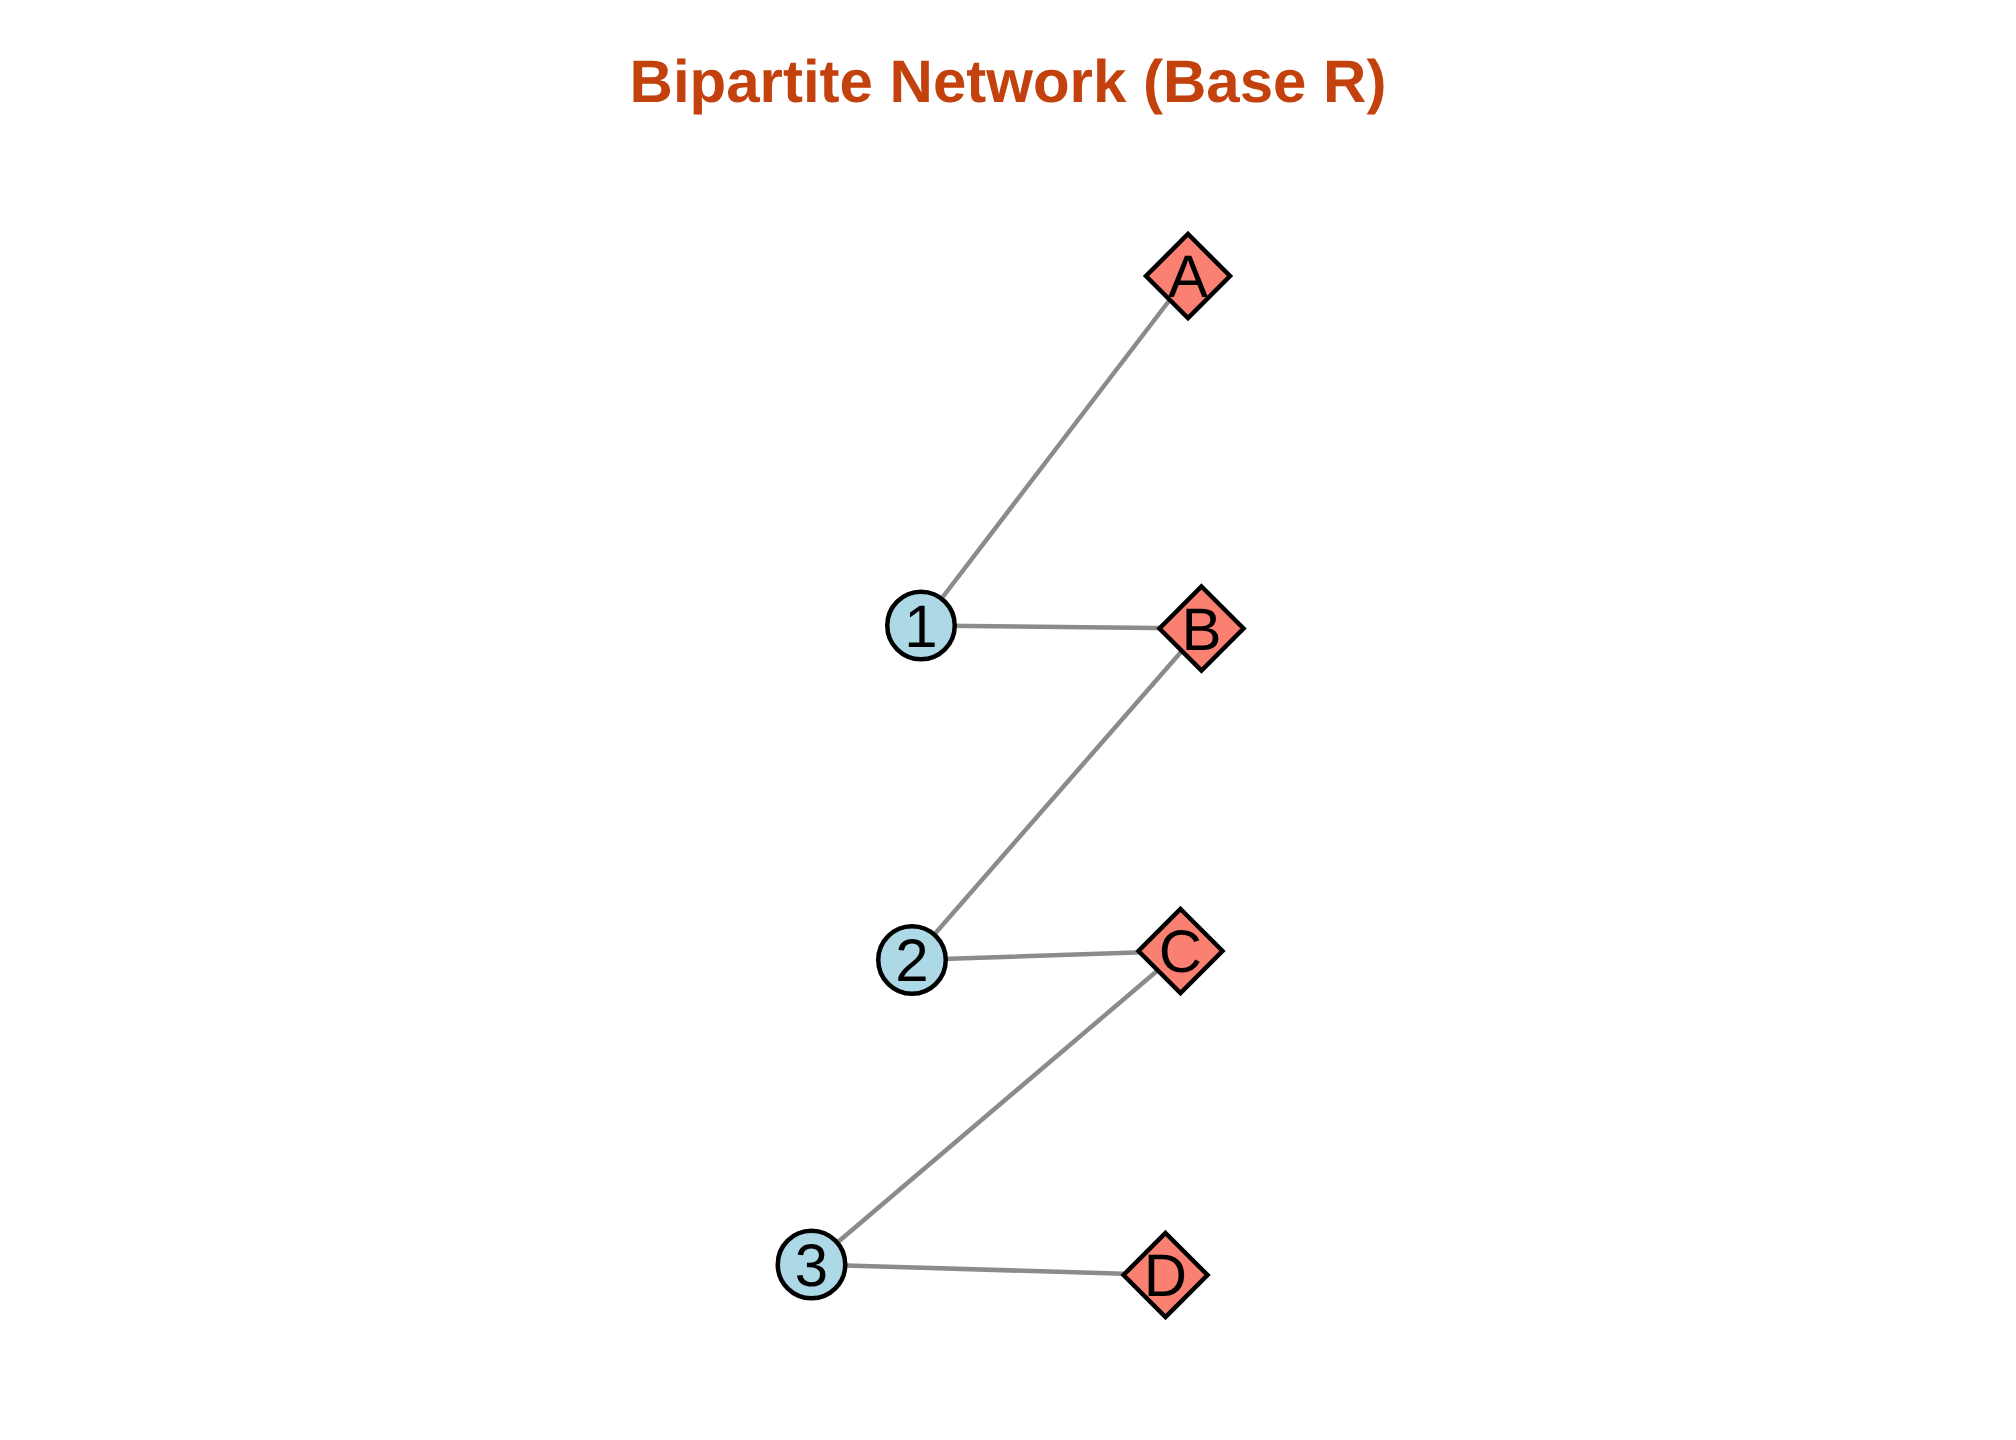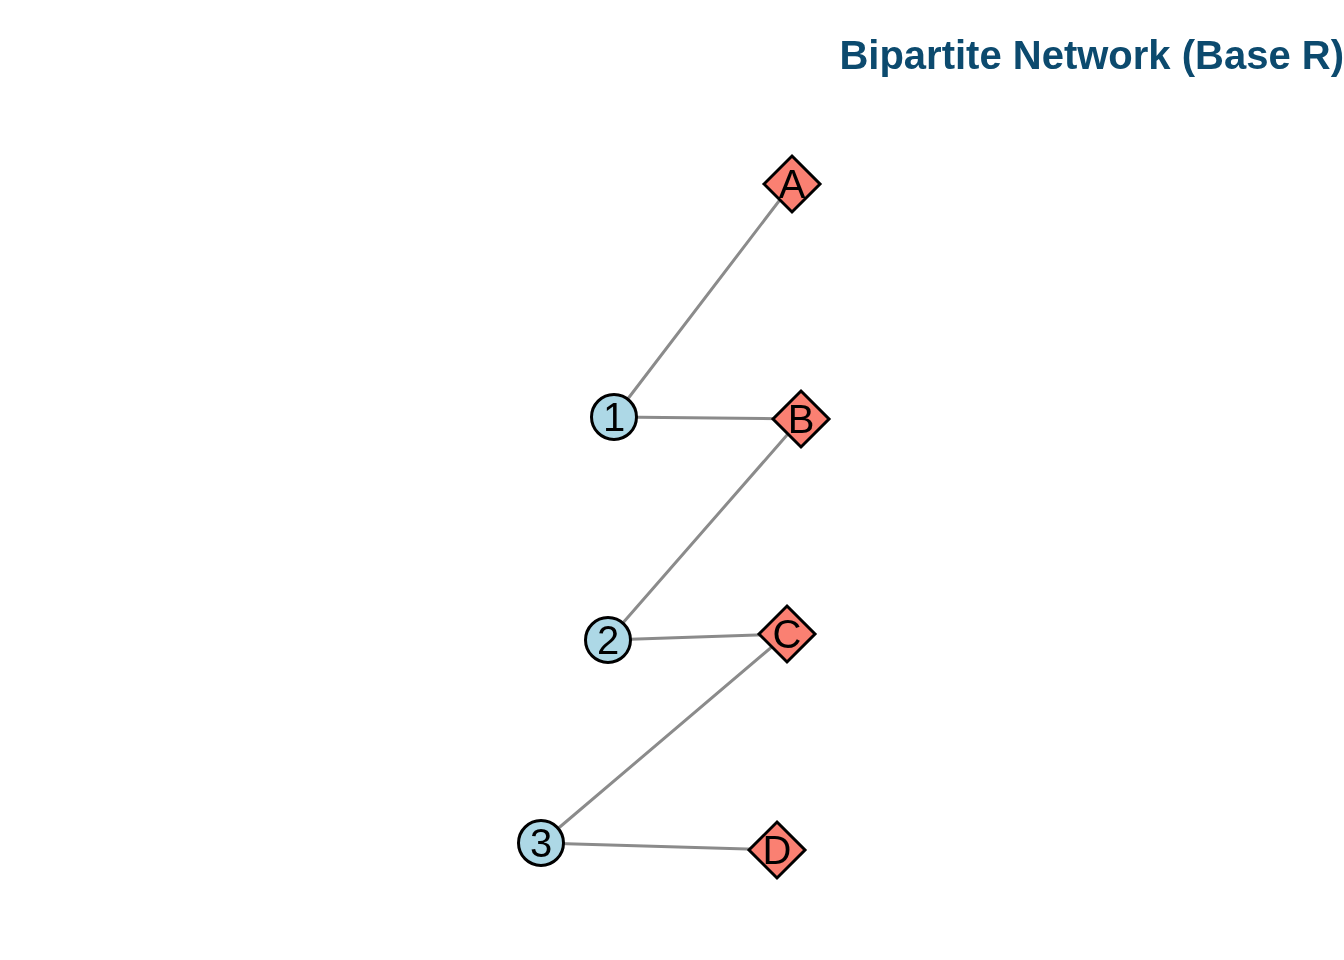--- a/index.html
+++ b/index.html
@@ -19,24 +19,24 @@
     left: 0;
     top: 0;
     width: 1344px;
     height: 960px;
   }
   .plot-title {
     position: absolute;
     left: 0;
     top: 33px;
     width: 1344px;
-    text-align: right;
+    text-align: center;
     font-size: 40px;
     font-weight: bold;
-    color: #0c4a6e;
+    color: #c2410c;
     line-height: 1.1;
   }
   svg.network {
     position: absolute;
     left: 0;
     top: 0;
   }
   svg.network text {
     font-family: "Liberation Sans", sans-serif;
   }

